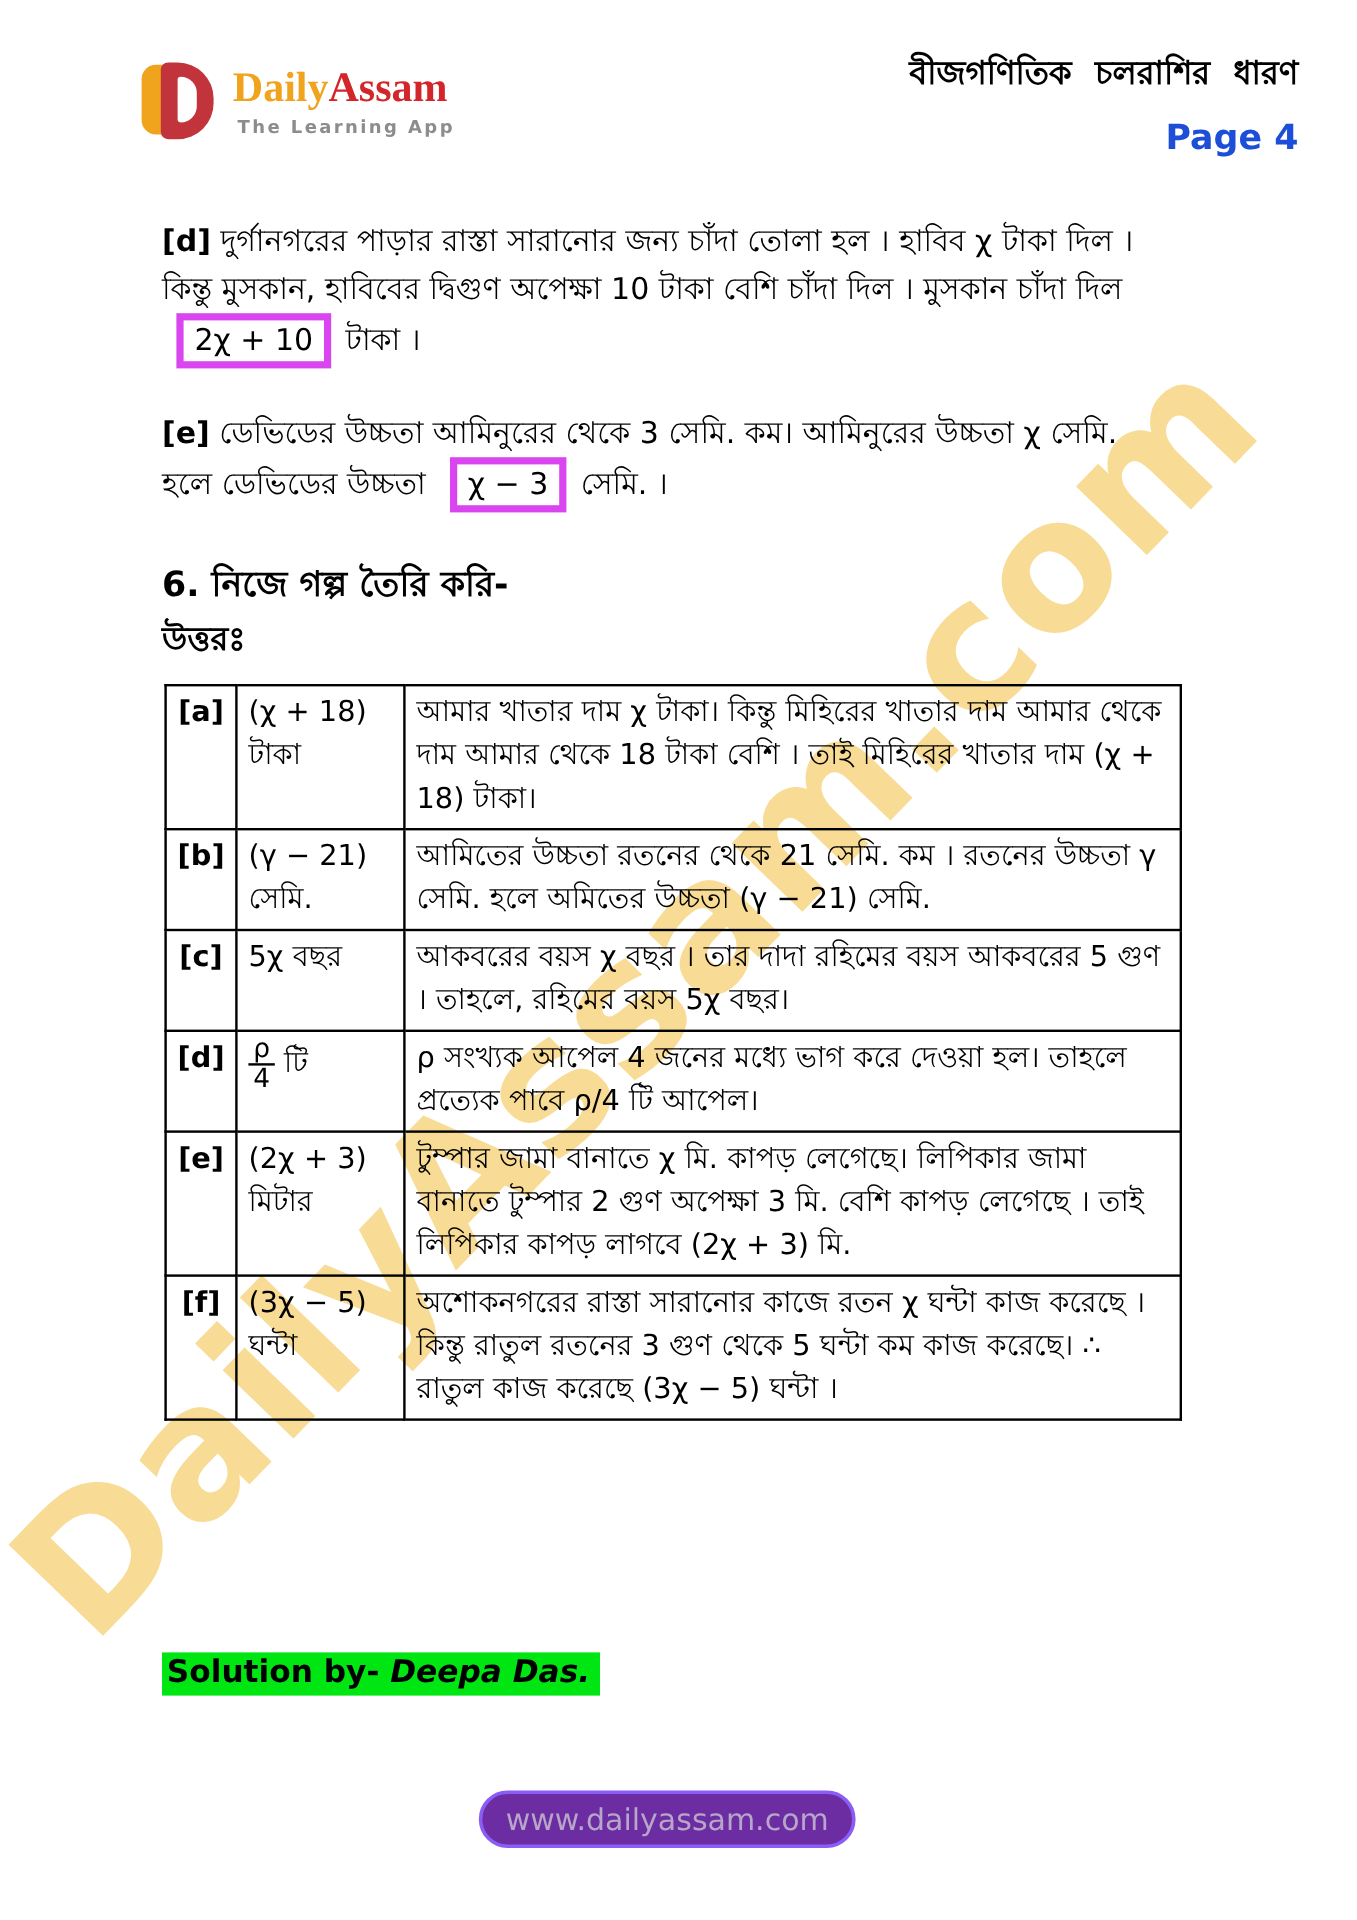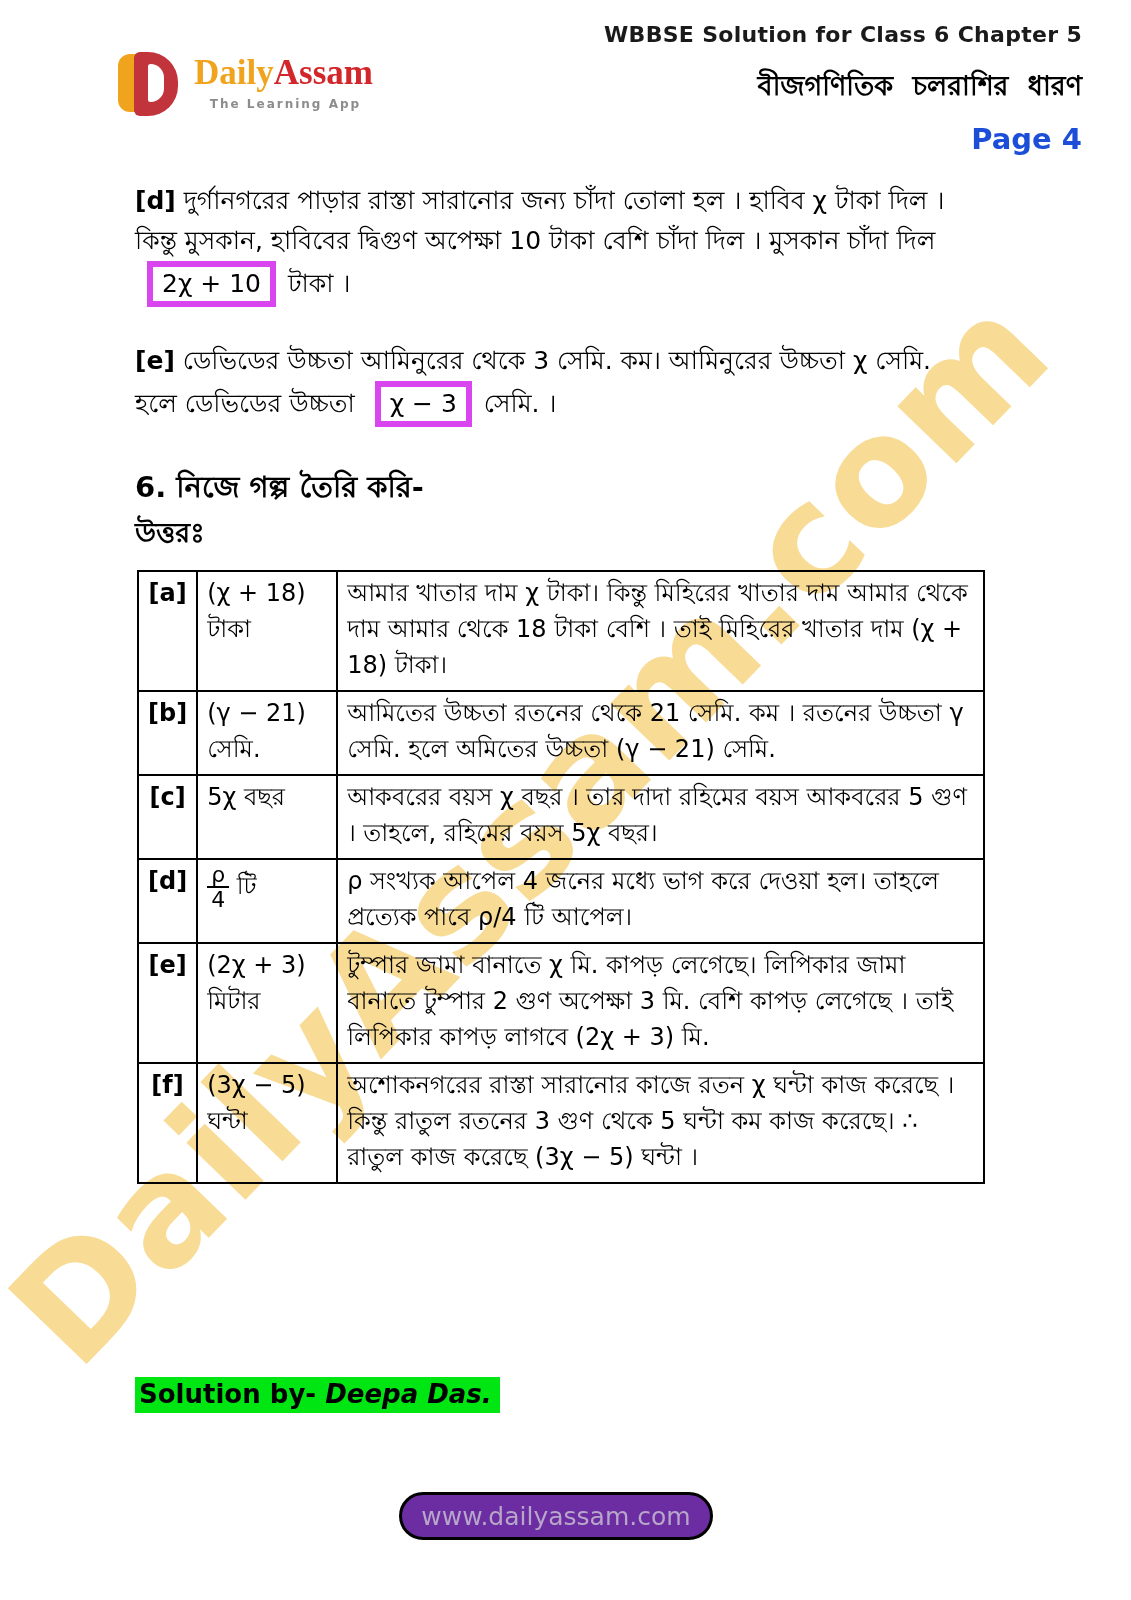--- a/index.html
+++ b/index.html
@@ -25,21 +25,21 @@
   .mark-yellow { position:absolute; left:0; top:2px; width:24px; height:58px;
     background:#f0a31c; border-radius:12px 4px 4px 12px; }
   .mark-red { position:absolute; left:16px; top:0; width:44px; height:64px;
     background:#c2343c; border-radius:6px 30px 30px 6px; }
   .mark-red-hole { position:absolute; left:14px; top:12px; width:16px; height:38px;
     background:#ffffff; border-radius:3px 16px 16px 3px; }
   .logo-text { margin-left:10px; margin-top:2px; }
   .brand { font-family:"Liberation Serif", serif; font-weight:700; font-size:35px; line-height:1.1; }
   .brand-first { }
   .brand-second { }
-  .tagline { font-size:12px; font-weight:700; letter-spacing:2px; margin-top:4px; margin-left:4px;text-align:center; }
+  .tagline { font-size:15px; font-weight:700; letter-spacing:2px; margin-top:4px; margin-left:4px;text-align:center; }
 
   .header-right { position:absolute; right:49px; top:22px; text-align:right; }
   .course-line { font-size:22px; font-weight:600; letter-spacing:.3px; color:#1a1a1a; }
   .chapter-title { font-size:27px; font-weight:700; margin-top:18px; word-spacing:10px; color:#000; }
   .page-label { font-size:29px; font-weight:700; margin-top:12px; }
 
   
   .para { position:absolute; left:135px; width:834px; font-size:25px; line-height:1.6; }
   .plabel { font-weight:700; }
   .boxed { display:inline-block; border:6px solid #d946ef; padding:0 9px; margin:0 4px 0 12px;
@@ -59,21 +59,21 @@
   .answers td.c-story { }
   .frac { display:inline-block; vertical-align:middle; text-align:center; line-height:1.05; font-size:22px; }
   .frac .num { display:block; border-bottom:2px solid #000; padding:0 4px; }
   .frac .den { display:block; padding:0 4px; }
 
   
   .solution-line { position:absolute; left:135px; top:1379px; font-size:26px; font-weight:700; }
   .solution-line .hl { padding:2px 8px 4px 4px; }
   .author { font-style:italic; }
   .site-pill { position:absolute; left:399px; top:1492px; width:314px; height:48px;
-    border-radius:24px; border:3px solid #000000; display:flex; align-items:center; justify-content:center;
+    border-radius:24px; border:3px solid #8b5cf6; display:flex; align-items:center; justify-content:center;
     font-size:25px; }
 </style>
 </head>
 <body>
 
 <div class="page">
 
   <div class="watermark" style="color: rgb(248, 219, 149);">DailyAssam.com</div>
 
   <div class="content">
@@ -87,21 +87,20 @@
       </div>
       <div class="logo-text">
         <div class="brand">
           <span class="brand-first" style="color: rgb(240, 163, 28);">Daily</span><span class="brand-second" style="color: rgb(211, 38, 42);">Assam</span>
         </div>
         <div class="tagline" style="color: rgb(140, 140, 140);">The Learning App</div>
       </div>
     </div>
 
     <div class="header-right">
-      <div class="course-line">WBBSE Solution for Class 6 Chapter 5</div>
       <div class="chapter-title">বীজগণিতিক চলরাশির ধারণ</div>
       <div class="page-label" style="color: #1d4ed8; text-align: right;">Page 4</div>
     </div>
 
     <div class="para" id="para-d">
       <span class="plabel">[d]</span>
       <span>দুর্গানগরের পাড়ার রাস্তা সারানোর জন্য চাঁদা তোলা হল । হাবিব χ টাকা দিল । কিন্তু মুসকান, হাবিবের দ্বিগুণ অপেক্ষা 10 টাকা বেশি চাঁদা দিল । মুসকান চাঁদা দিল</span>
       <span class="boxed">2χ + 10</span>
       <span>টাকা ।</span>
     </div>

